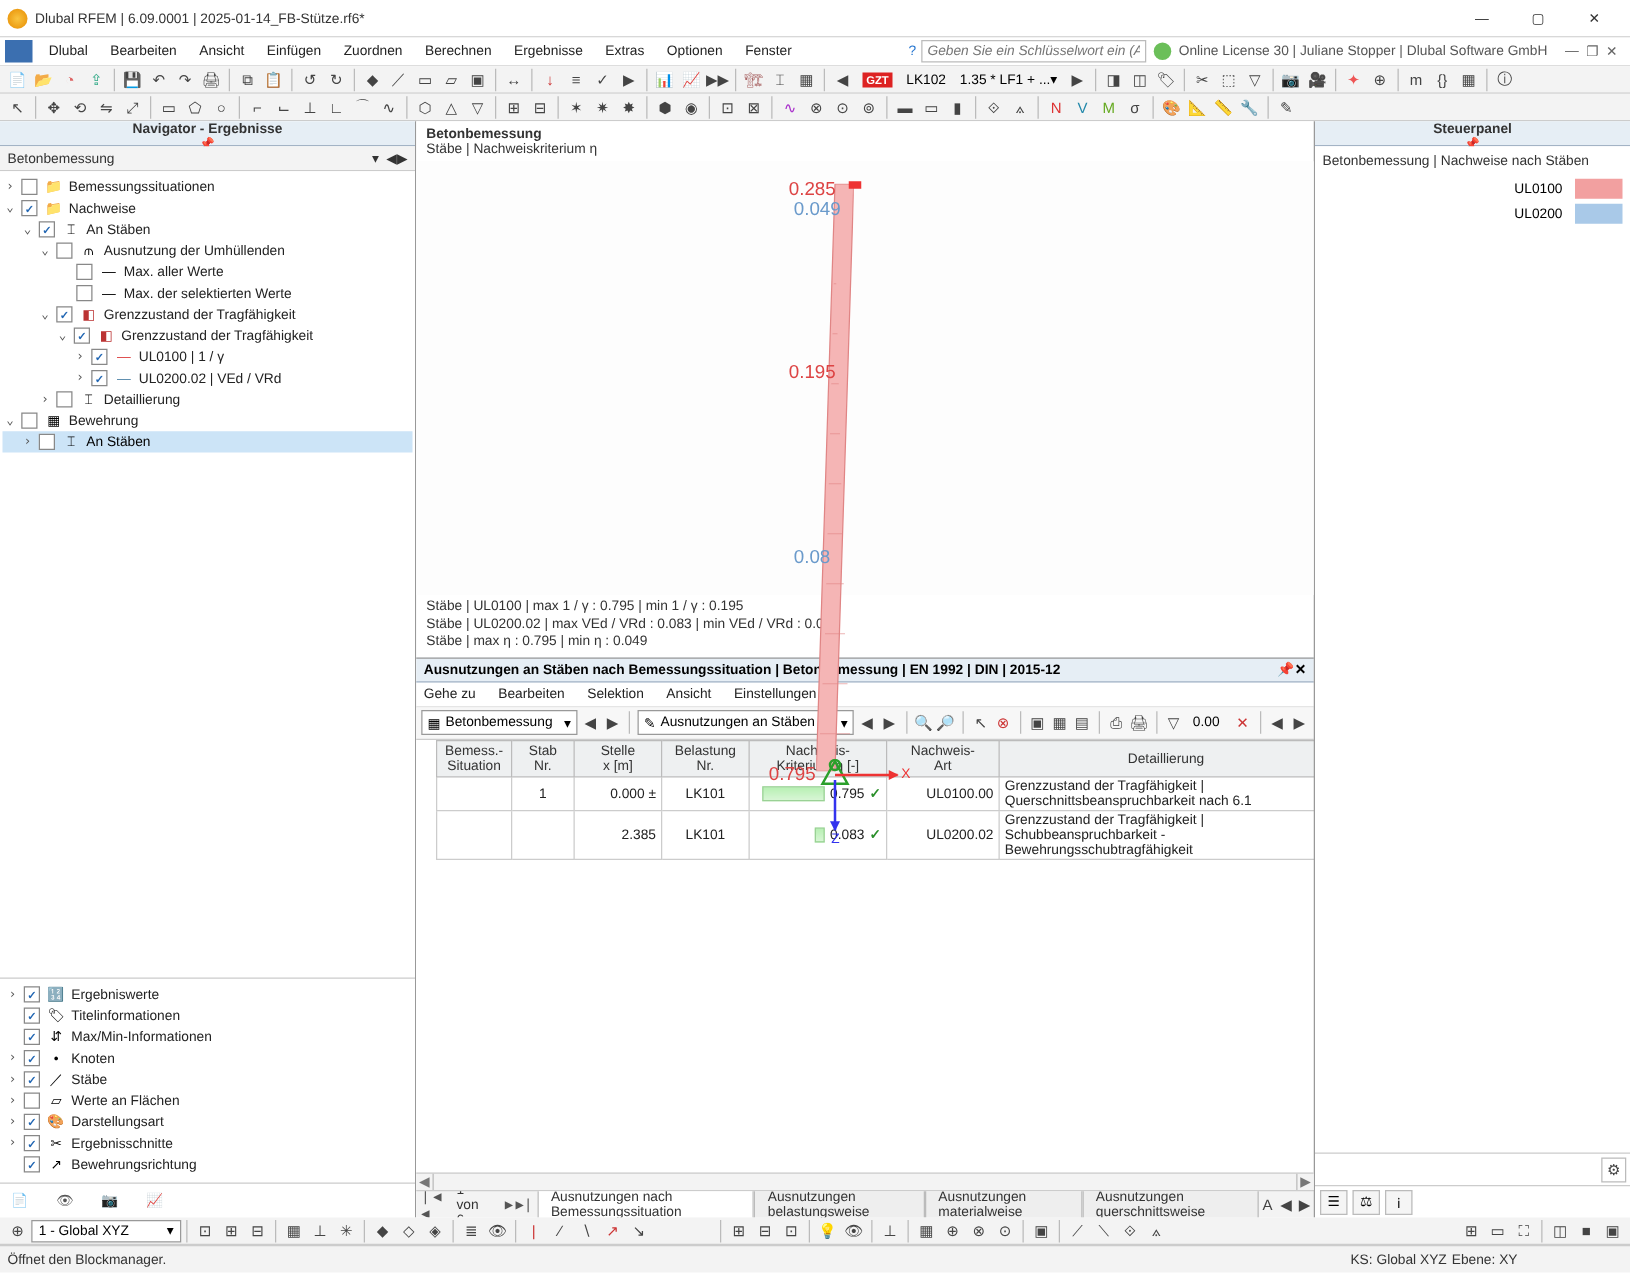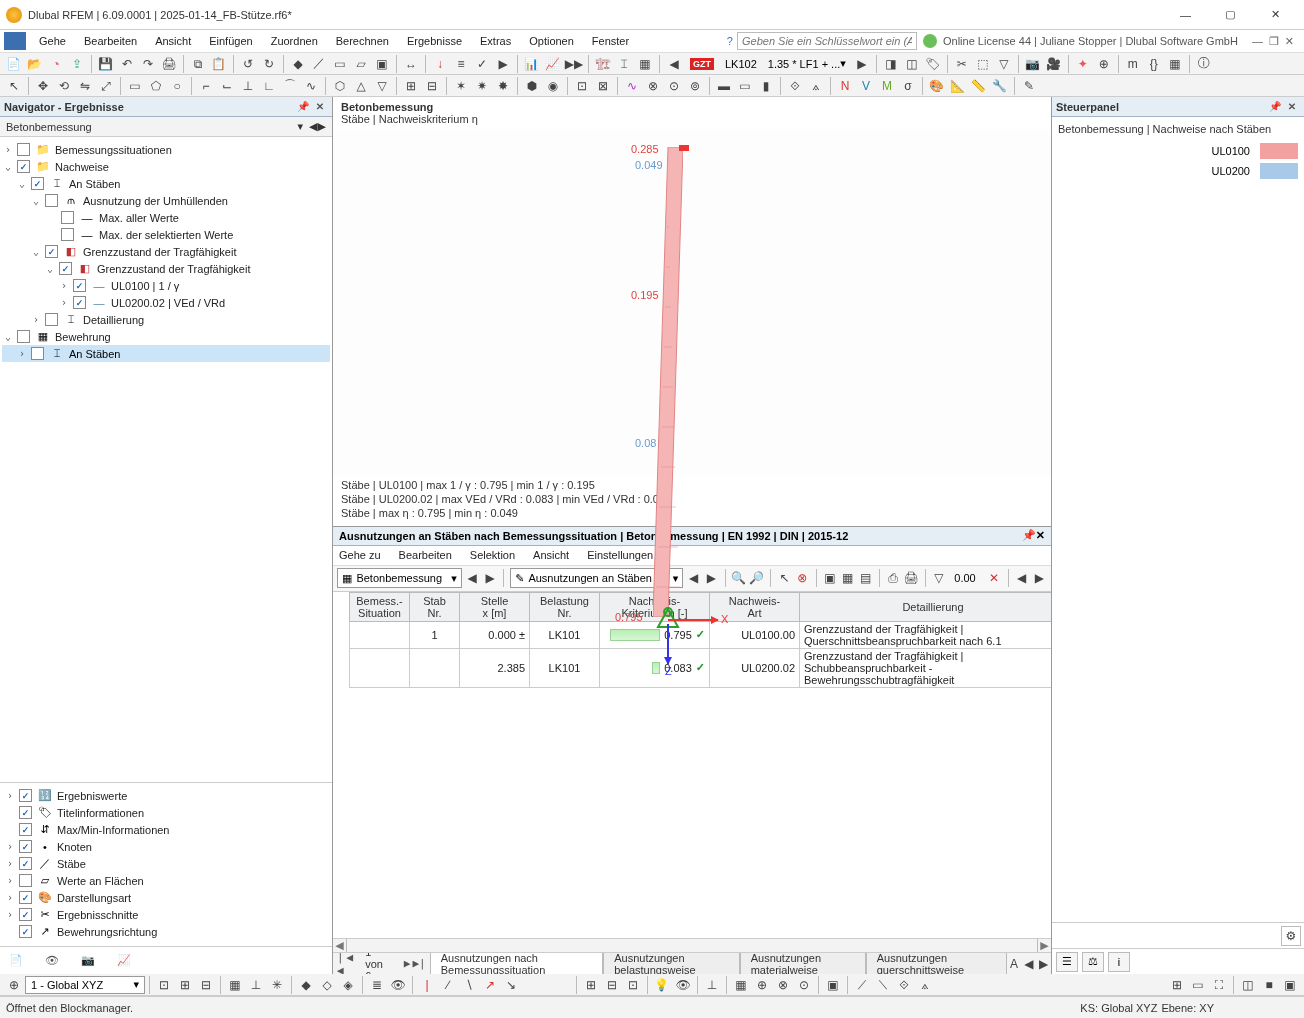--- a/index.html
+++ b/index.html
@@ -17,21 +17,21 @@
 .menubar .lic-info { color:#555; display:flex; align-items:center; gap:6px; }
 .menubar .lic-icon { width:14px; height:14px; border-radius:50%; background:#6bbf59; }
 .menubar .close-doc { padding:0 6px; color:#666; margin-left:8px; display:flex; gap:6px; }
 .toolbar { height:22px; background:#f3f3f3; border-bottom:1px solid #ccc; display:flex; align-items:center; padding:0 4px; gap:1px; overflow:hidden; }
 .tbtn { width:20px; height:20px; display:flex; align-items:center; justify-content:center; font-size:12px; color:#444; position:relative; }
 .tbtn-wide { width:auto; padding:0 5px; height:20px; display:flex; align-items:center; }
 .tsep { width:1px; height:18px; background:#bbb; margin:0 3px; }
 .tbadge { background:#d22; color:#fff; font-size:9px; padding:1px 3px; font-weight:bold; }
 .main { flex:1; display:flex; min-height:0; }
 .nav { width:333px; display:flex; flex-direction:column; border-right:1px solid #999; background:#fff; }
-.panel-hdr { height:20px; background:#e6eef5; border-bottom:1px solid #a3b3c5; padding:0 4px; display:flex; align-items:center; font-weight:bold; color:#333; }
+.panel-hdr { height:20px; background:#e6eef5; border-bottom:1px solid #a3b3c5; padding:0 4px; display:flex; align-items:center; font-weight:bold; color:#333;flex-direction:column; }
 .panel-hdr .sp { flex:1; }
 .panel-hdr .pbtn { width:16px; height:16px; display:flex; align-items:center; justify-content:center; color:#555; font-size:10px; }
 .nav-sub { height:20px; background:#f3f3f3; border-bottom:1px solid #ccc; display:flex; align-items:center; padding:0 6px; color:#333; }
 .nav-sub .sp { flex:1; }
 .tree { flex:1; overflow:auto; padding:4px 2px; background:#fff; }
 .tree-row { display:flex; align-items:center; height:17px; white-space:nowrap; }
 .tree-row .ind { flex-shrink:0; }
 .tree-row .tw { width:12px; text-align:center; color:#555; font-family:monospace; font-size:10px; }
 .tree-row .cb { width:13px; height:13px; border:1px solid #888; margin:0 3px; display:flex; align-items:center; justify-content:center; font-size:9px; background:#fff; }
 .tree-row .cb.checked::after { content:"✓"; color:#2166b3; font-weight:bold; }
@@ -45,21 +45,21 @@
 .center { flex:1; display:flex; flex-direction:column; min-width:0; background:#fff; }
 .vp-hdr { padding:4px 8px; color:#333; }
 .vp-hdr .l1 { font-weight:bold; }
 .viewport { flex:1; position:relative; background:#fdfdfd; }
 .axis-x { position:absolute; width:50px; height:2px; background:#e33; }
 .axis-x::after { content:""; position:absolute; right:-1px; top:-3px; border-left:8px solid #e33; border-top:4px solid transparent; border-bottom:4px solid transparent; }
 .axis-z { position:absolute; width:2px; height:40px; background:#33e; }
 .axis-z::after { content:""; position:absolute; bottom:-1px; left:-3px; border-top:8px solid #33e; border-left:4px solid transparent; border-right:4px solid transparent; }
 .axis-lbl { position:absolute; font-size:11px; }
 .column-shape { position:absolute; }
-.vlabel { position:absolute; font-size:11px; }
+.vlabel { position:absolute; font-size:15px; }
 .vp-footer { padding:2px 8px 6px 8px; color:#333; line-height:14px; }
 .right { width:253px; display:flex; flex-direction:column; border-left:1px solid #999; }
 .right-body { flex:1; background:#fff; padding:6px; }
 .right-sub { color:#333; margin-bottom:8px; }
 .legend-row { display:flex; align-items:center; justify-content:flex-end; gap:10px; margin-bottom:4px; }
 .legend-sw { width:38px; height:16px; }
 .right-btm { height:26px; border-top:1px solid #ccc; display:flex; align-items:center; padding:0 4px; gap:4px; }
 .right-btm .rb { width:22px; height:20px; display:flex; align-items:center; justify-content:center; border:1px solid #bbb; background:#f5f5f5; font-size:11px; }
 .right-btm .sp { flex:1; }
 .table-hdr { height:20px; background:#e6eef5; border-top:1px solid #999; border-bottom:1px solid #a3b3c5; padding:0 6px; display:flex; align-items:center; font-weight:bold; }
@@ -94,38 +94,38 @@
   <div class="title-text">Dlubal RFEM | 6.09.0001 | 2025-01-14_FB-Stütze.rf6*</div>
   <div class="win-btns">
     <div class="win-btn">―</div>
     <div class="win-btn">▢</div>
     <div class="win-btn">✕</div>
   </div>
 </div>
 
 <div class="menubar">
   <div style="width:22px;height:18px;background:#3b6fb0;margin-right:4px"></div>
-  <div class="menu-item">Gehe</div>
+  <div class="menu-item">Dlubal</div>
   <div class="menu-item">Bearbeiten</div>
   <div class="menu-item">Ansicht</div>
   <div class="menu-item">Einfügen</div>
   <div class="menu-item">Zuordnen</div>
   <div class="menu-item">Berechnen</div>
   <div class="menu-item">Ergebnisse</div>
   <div class="menu-item">Extras</div>
   <div class="menu-item">Optionen</div>
   <div class="menu-item">Fenster</div>
   <div class="spacer"></div>
   <div class="search-hint">
     <span style="color:#2a78d0">?</span>
     <input class="search-input" placeholder="Geben Sie ein Schlüsselwort ein (Alt..." style="">
   </div>
   <div class="lic-info">
     <div class="lic-icon"></div>
-    <span>Online License 44 | Juliane Stopper | Dlubal Software GmbH</span>
+    <span>Online License 30 | Juliane Stopper | Dlubal Software GmbH</span>
   </div>
   <div class="close-doc">
     <span>―</span>
     <span>❐</span>
     <span>✕</span>
   </div>
 </div>
 
 <div class="toolbar">
   <div class="tbtn">📄</div>

